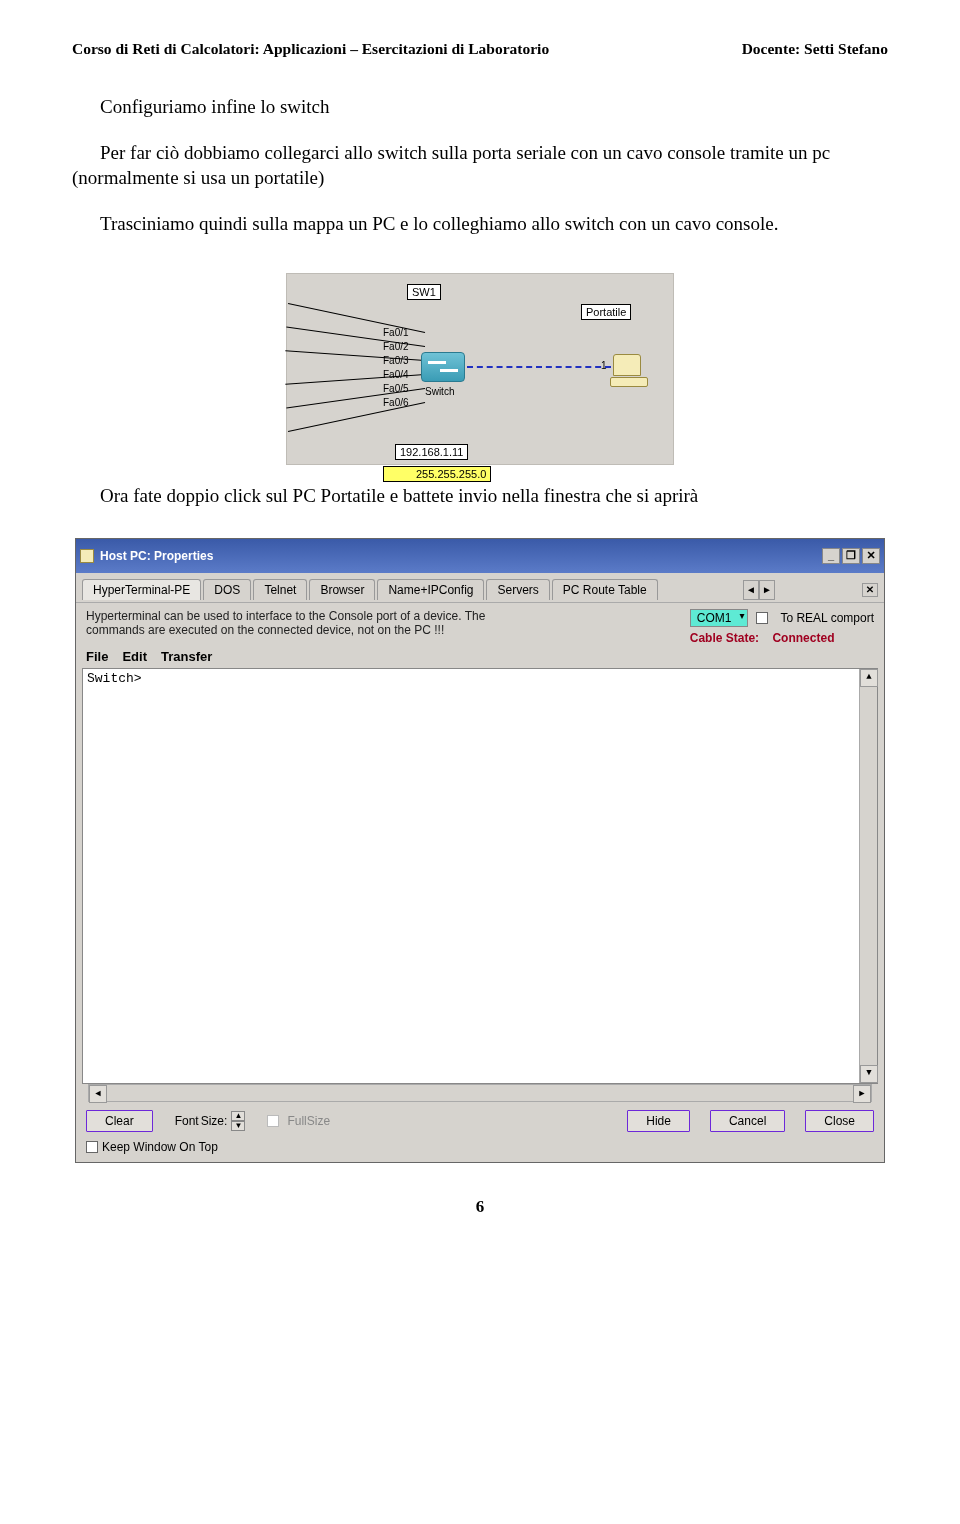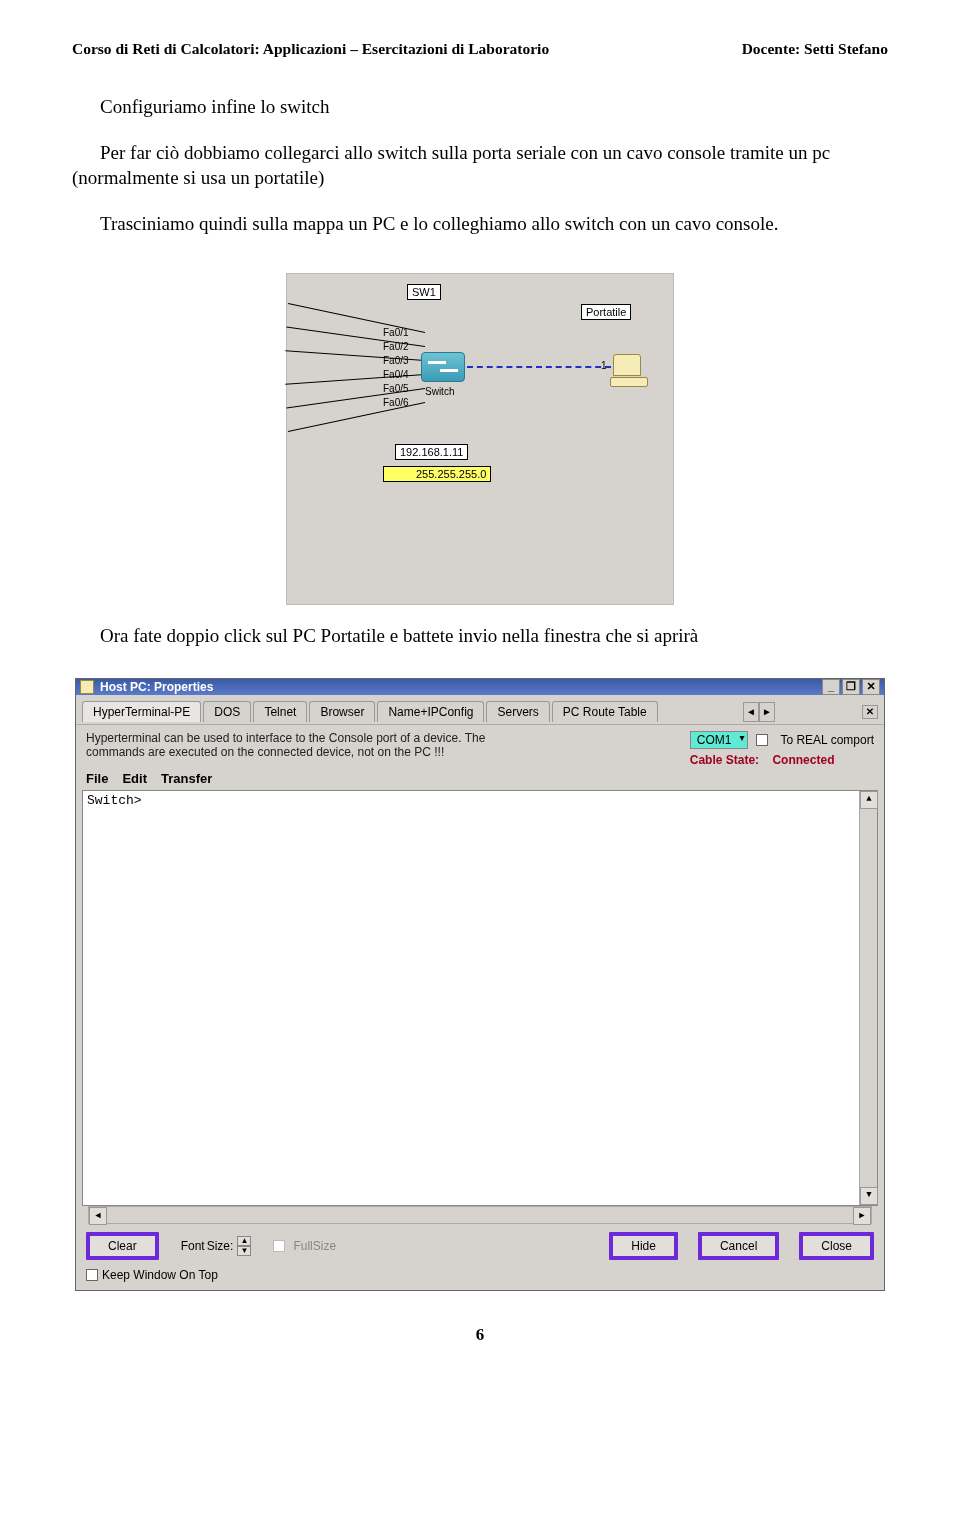--- a/index.html
+++ b/index.html
@@ -25,21 +25,21 @@
     line-height: 1.35;
   }
   .para1 { margin-bottom: 20px; text-indent: 28px; }
   .para2 { margin-bottom: 20px; }
   .para3 { margin-bottom: 36px; text-indent: 28px; }
   .para4 { margin-top: 18px; margin-bottom: 30px; text-indent: 28px; }
 
   
   .diagram {
     width: 388px;
-    height: 332px;
+    height: 192px;
     margin: 0 auto;
     background: #d6d3ce;
     position: relative;
     border: 1px solid #bfbcb6;
     font-family: Tahoma, Arial, sans-serif;
     font-size: 11px;
   }
   .d-label {
     position: absolute;
     background: #fff;
@@ -129,21 +129,21 @@
   
   .win {
     width: 810px;
     margin: 10px auto 34px auto;
     border: 1px solid #666;
     background: #d6d3ce;
     font-family: Tahoma, Arial, sans-serif;
     font-size: 12px;
   }
   .titlebar {
-    height: 16px;
+    height: 34px;
     background: linear-gradient(#3a5aa8, #5b7bc8);
     display: flex;
     align-items: center;
     justify-content: space-between;
     padding: 0 4px;
     color: #fff;
     font-weight: bold;
   }
   .titlebar .l { display: flex; align-items: center; gap: 6px; }
   .titlebar .l .ico {
@@ -295,21 +295,21 @@
   }
 
   .footer-bar {
     display: flex;
     align-items: center;
     padding: 6px 10px 8px 10px;
     gap: 22px;
   }
   .btn {
     background: #e2dfda;
-    border: 4px solid #6d28d9;
+    border: 1px solid #6d28d9;
     padding: 3px 18px;
     font-size: 12px;
     border-radius: 1px;
   }
   .font-size {
     display: flex; align-items: center; gap: 4px;
     font-size: 12px;
   }
   .spinner {
     width: 14px;

